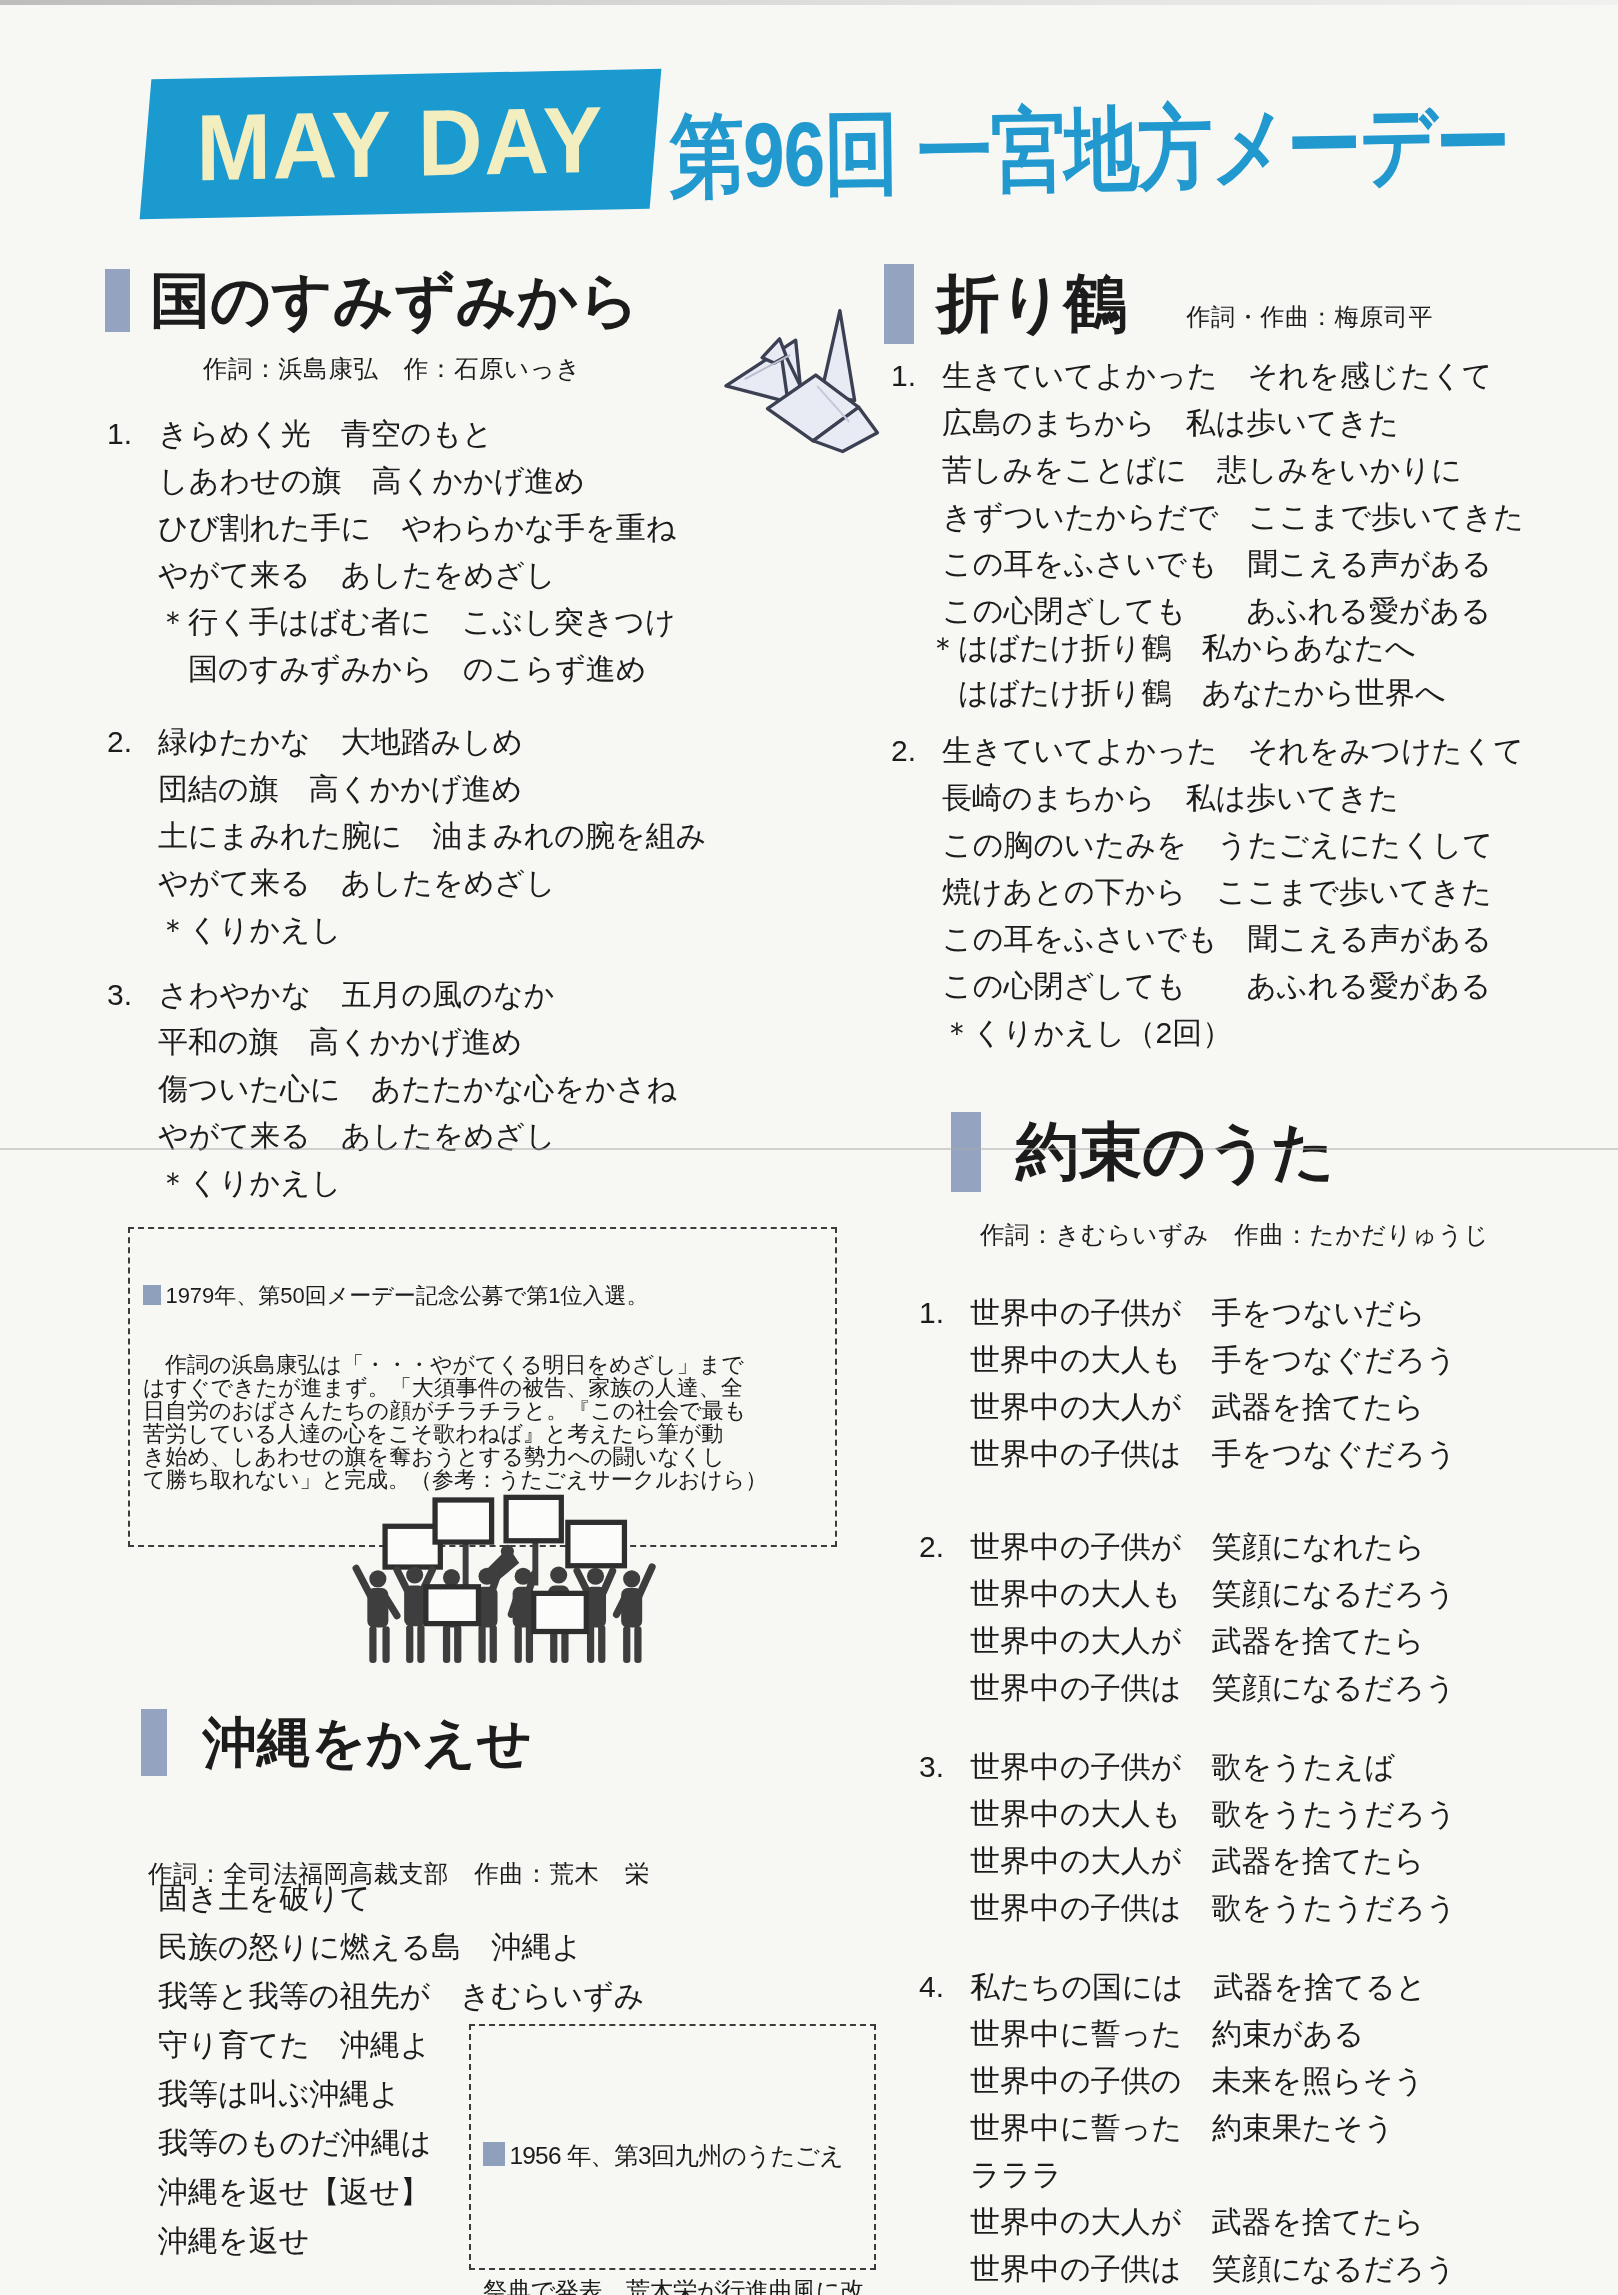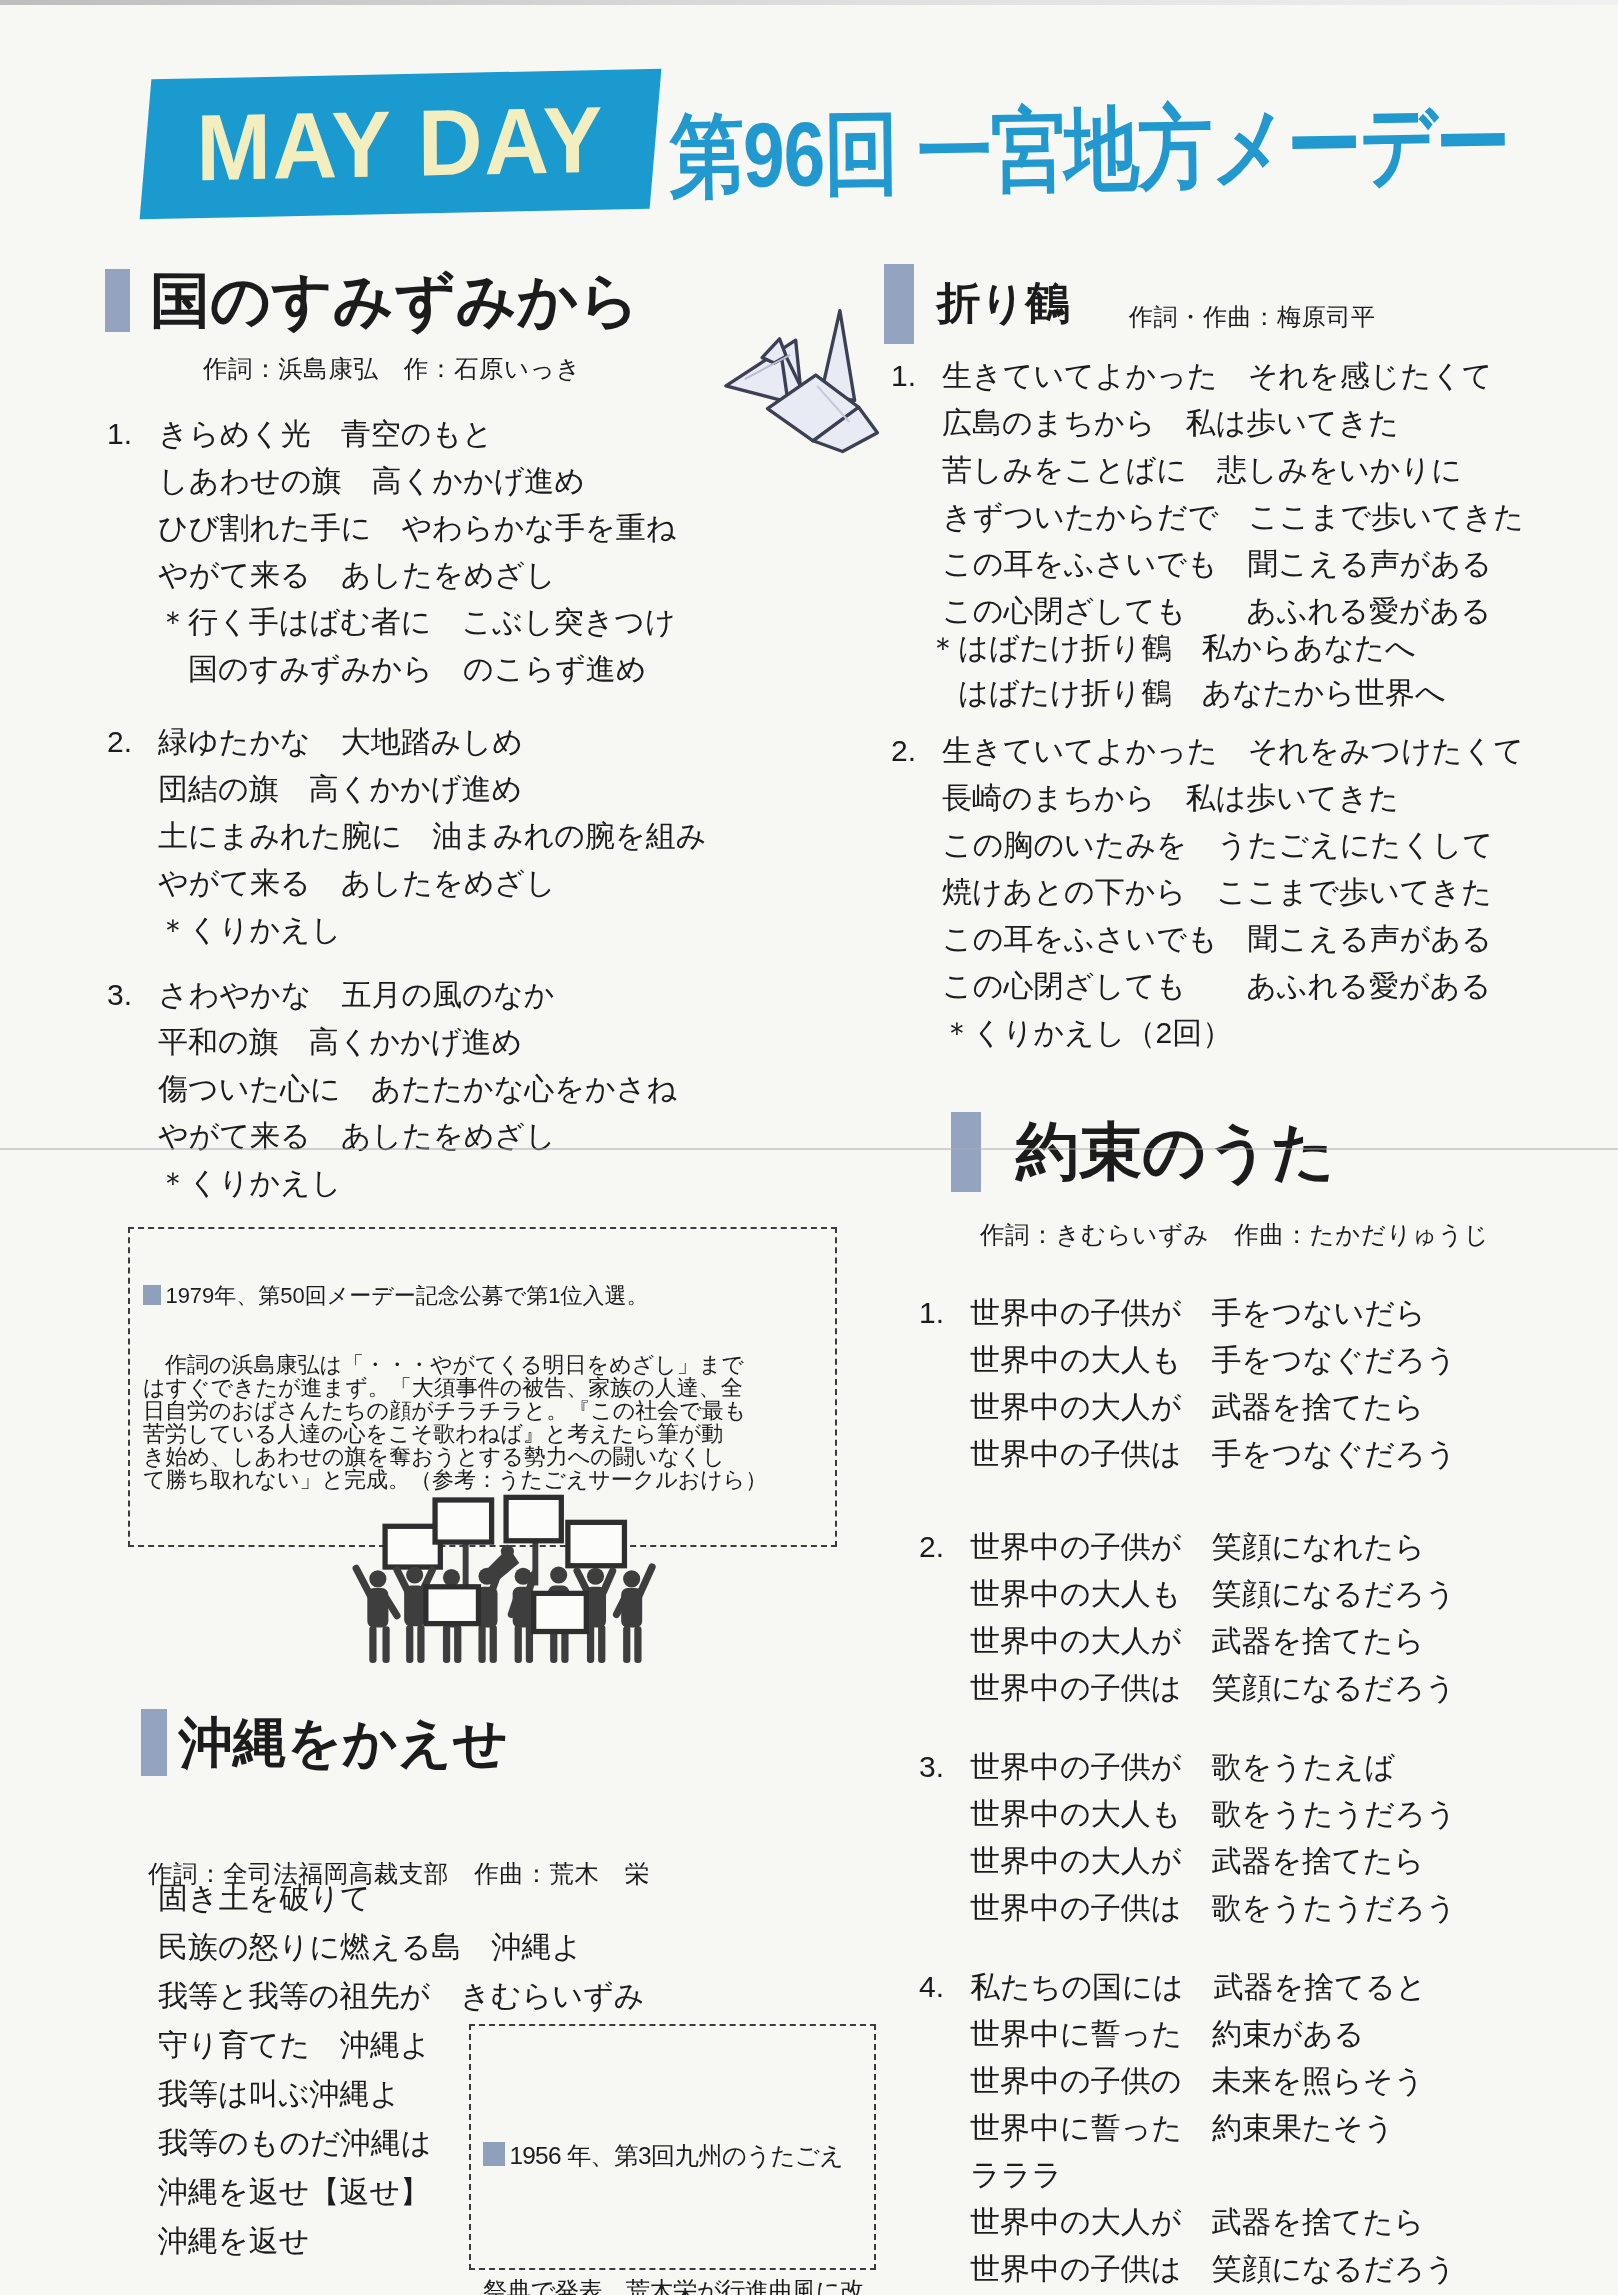--- a/index.html
+++ b/index.html
@@ -20,23 +20,23 @@
     transform:skewX(-6deg) rotate(-1.2deg);display:flex;align-items:center;justify-content:center;}
   .banner .logo{font-size:94px;font-weight:bold;color:#f2eec0;letter-spacing:2px;
     transform:skewX(5deg) scaleX(.95);white-space:nowrap;}
   .event-title{left:669px;top:96px;font-size:91px;font-weight:bold;color:#2199ce;
     white-space:nowrap;transform:scaleX(.82) rotate(-.8deg);transform-origin:left top;letter-spacing:-1.3px;}
 
   
   .title{display:flex;align-items:flex-start;font-weight:bold;white-space:nowrap;}
   .tbullet{flex:none;background:#94a3bf;}
   .t0{left:105px;top:269px;gap:20px;}  .t0 .tbullet{width:25px;height:63px;}  .t0 .ttext{font-size:60px;line-height:63px;}
-  .t1{left:884px;top:264px;gap:22.4px;} .t1 .tbullet{width:30px;height:80px;} .t1 .ttext{font-size:44px;line-height:78px;}
+  .t1{left:884px;top:264px;gap:22.4px;} .t1 .tbullet{width:30px;height:80px;} .t1 .ttext{font-size:63px;line-height:78px;}
   .t2{left:951px;top:1112px;gap:35px;}.t2 .tbullet{width:30px;height:80px;} .t2 .ttext{font-size:63px;line-height:78px;}
-  .t3{left:141px;top:1709px;gap:12px;} .t3 .tbullet{width:26px;height:67px;} .t3 .ttext{font-size:54px;line-height:67px;}
+  .t3{left:141px;top:1709px;gap:36px;} .t3 .tbullet{width:26px;height:67px;} .t3 .ttext{font-size:54px;line-height:67px;}
   .inline-credit{font-size:24px;font-weight:normal;margin:37px 0 0 37px;letter-spacing:0.7px;}
 
   .credit{font-size:24.4px;white-space:pre;letter-spacing:0.7px;}
   .c0{left:203px;top:353px;}
   .c2{left:980px;top:1219px;}
   .c3{left:148px;top:1858px;}
 
   
   .block{display:flex;font-size:30px;line-height:47px;white-space:pre;}
   .num{flex:none;width:51px;}

